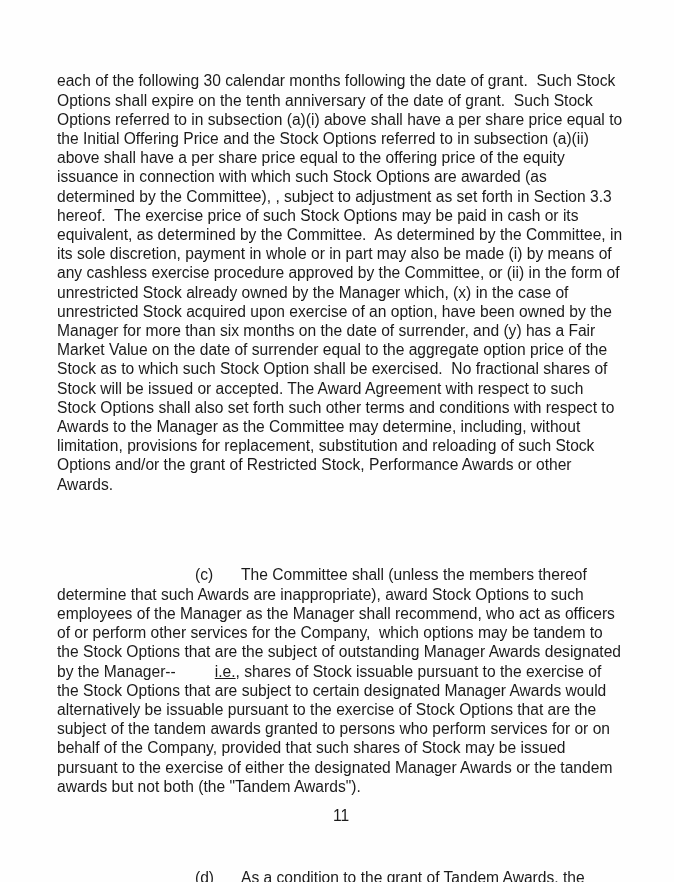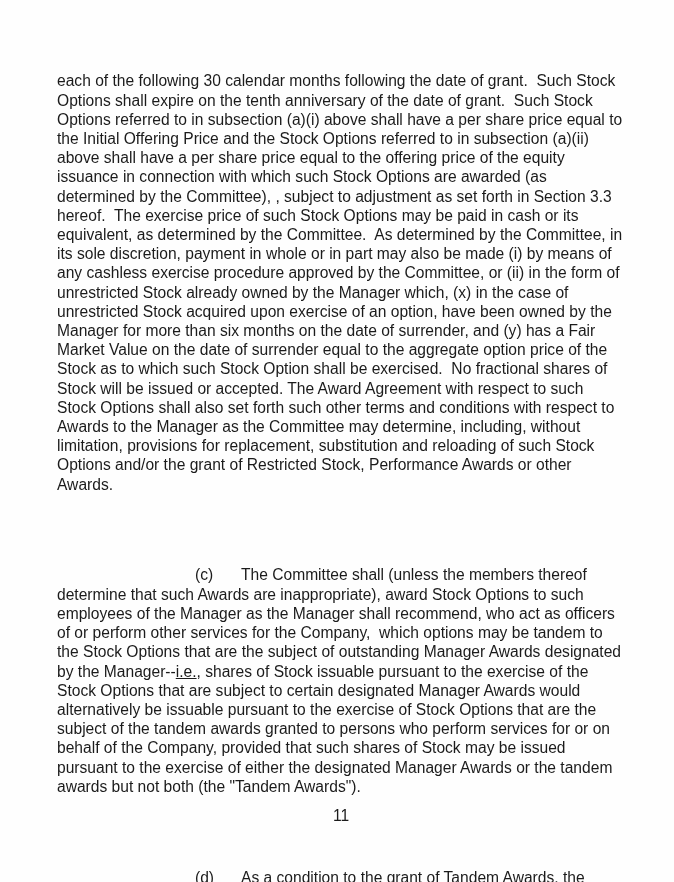--- a/index.html
+++ b/index.html
@@ -32,20 +32,21 @@
     padding: 0;
   }
   .plabel {
     display: inline-block;
     margin-left: 138px;
     width: 46px;
     white-space: pre;
   }
   .u {
     text-decoration: underline;
+    margin-left: 39px;
   }
   .pagenum {
     position: absolute;
     top: 806px;
     left: 4px;
     width: 100%;
     text-align: center;
     font-size: 15.6px;
     line-height: 19.2px;
   }

